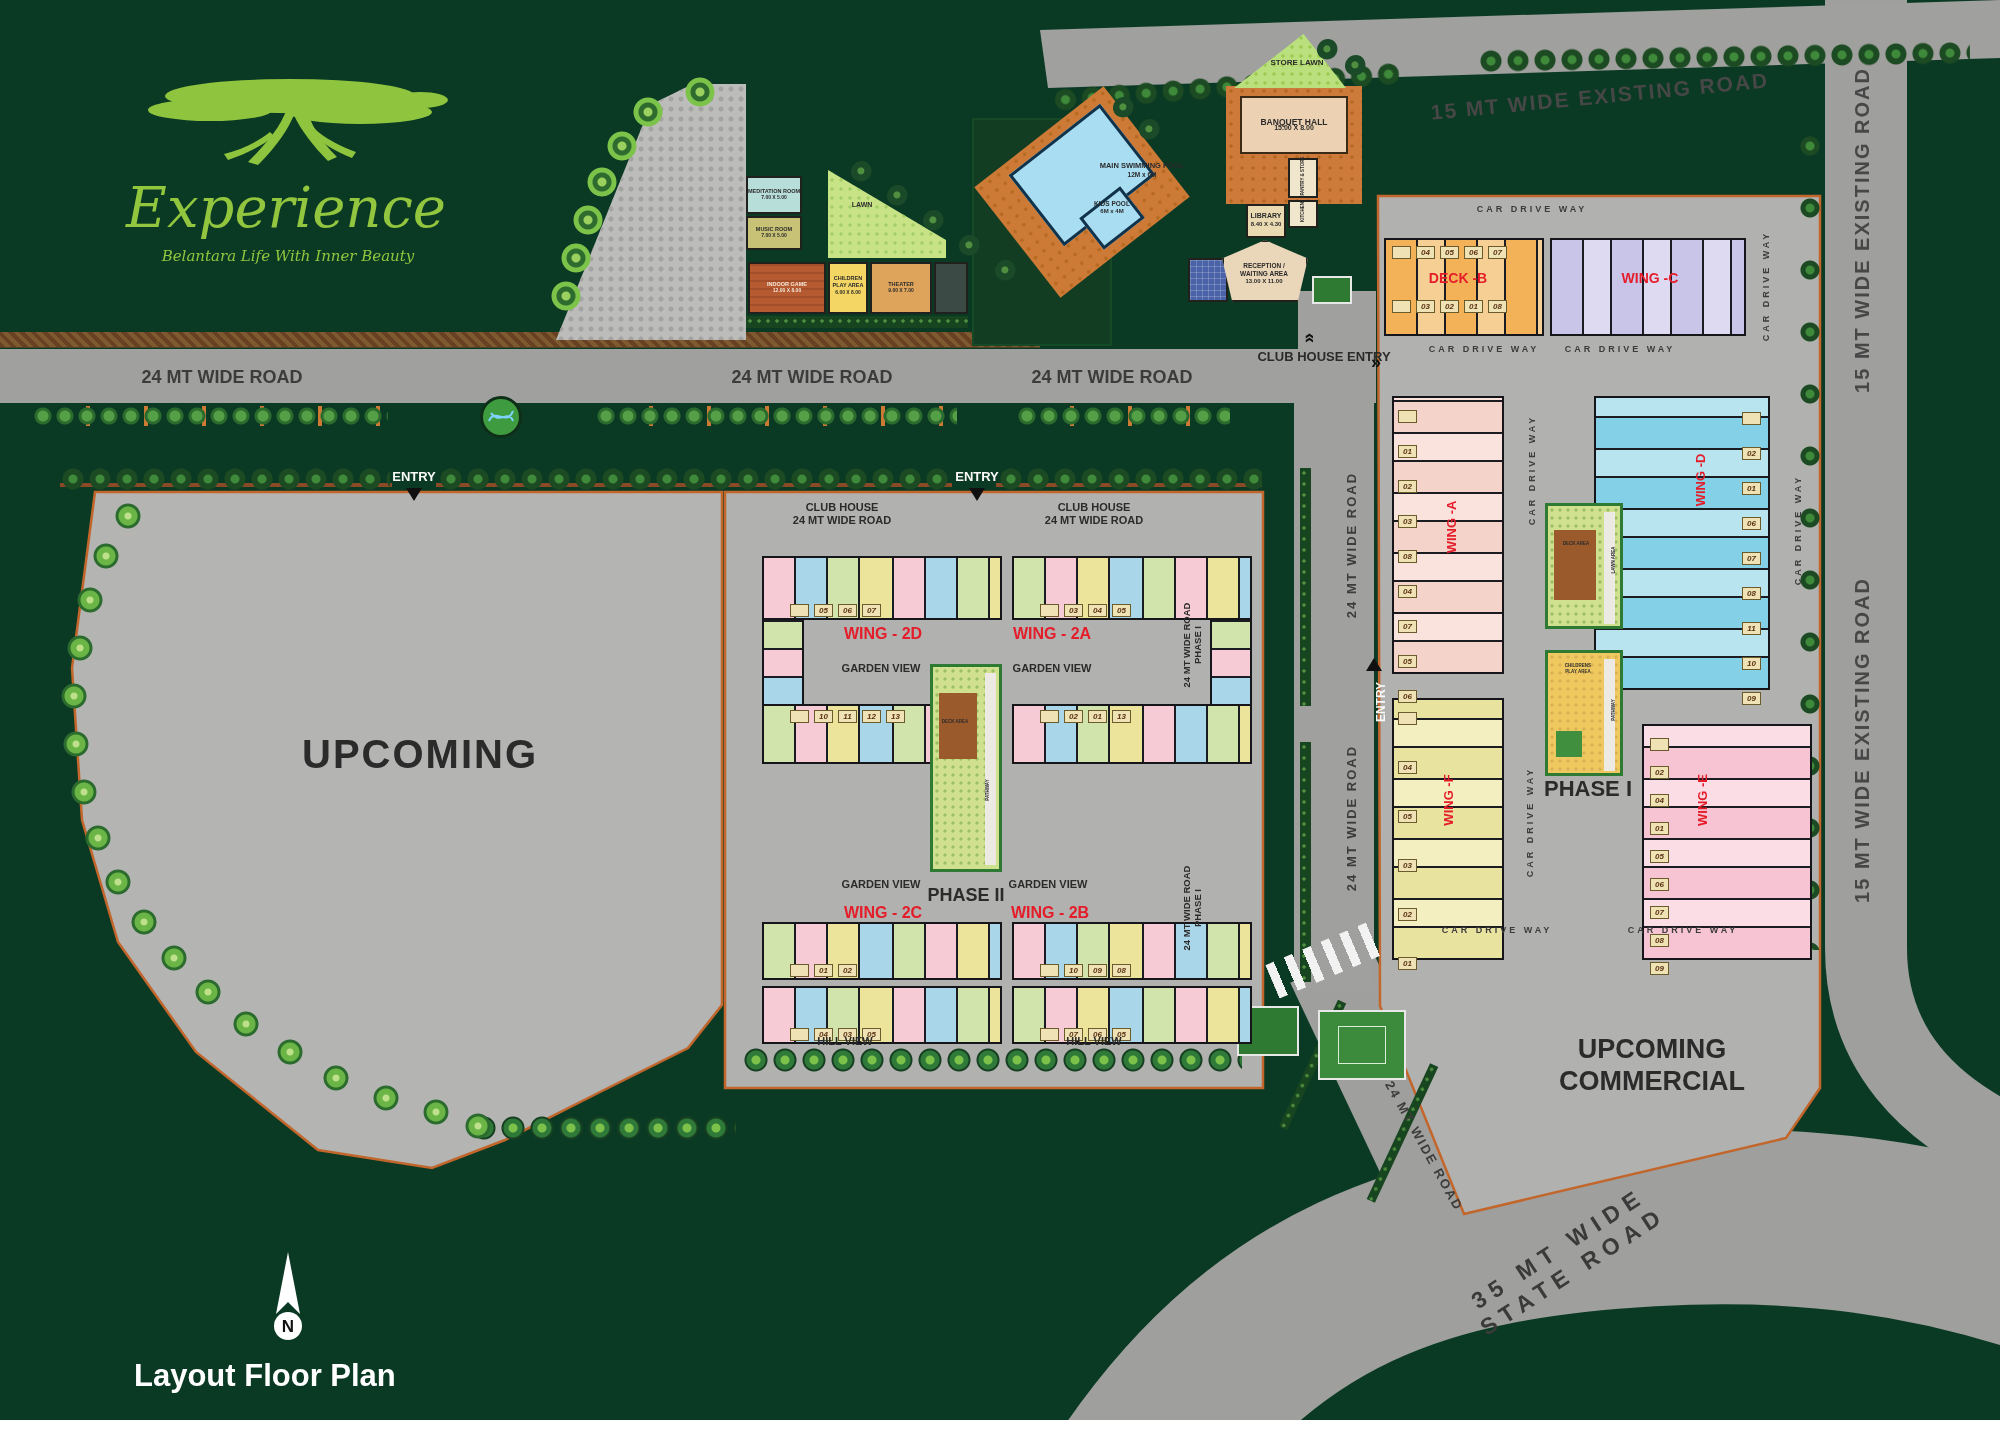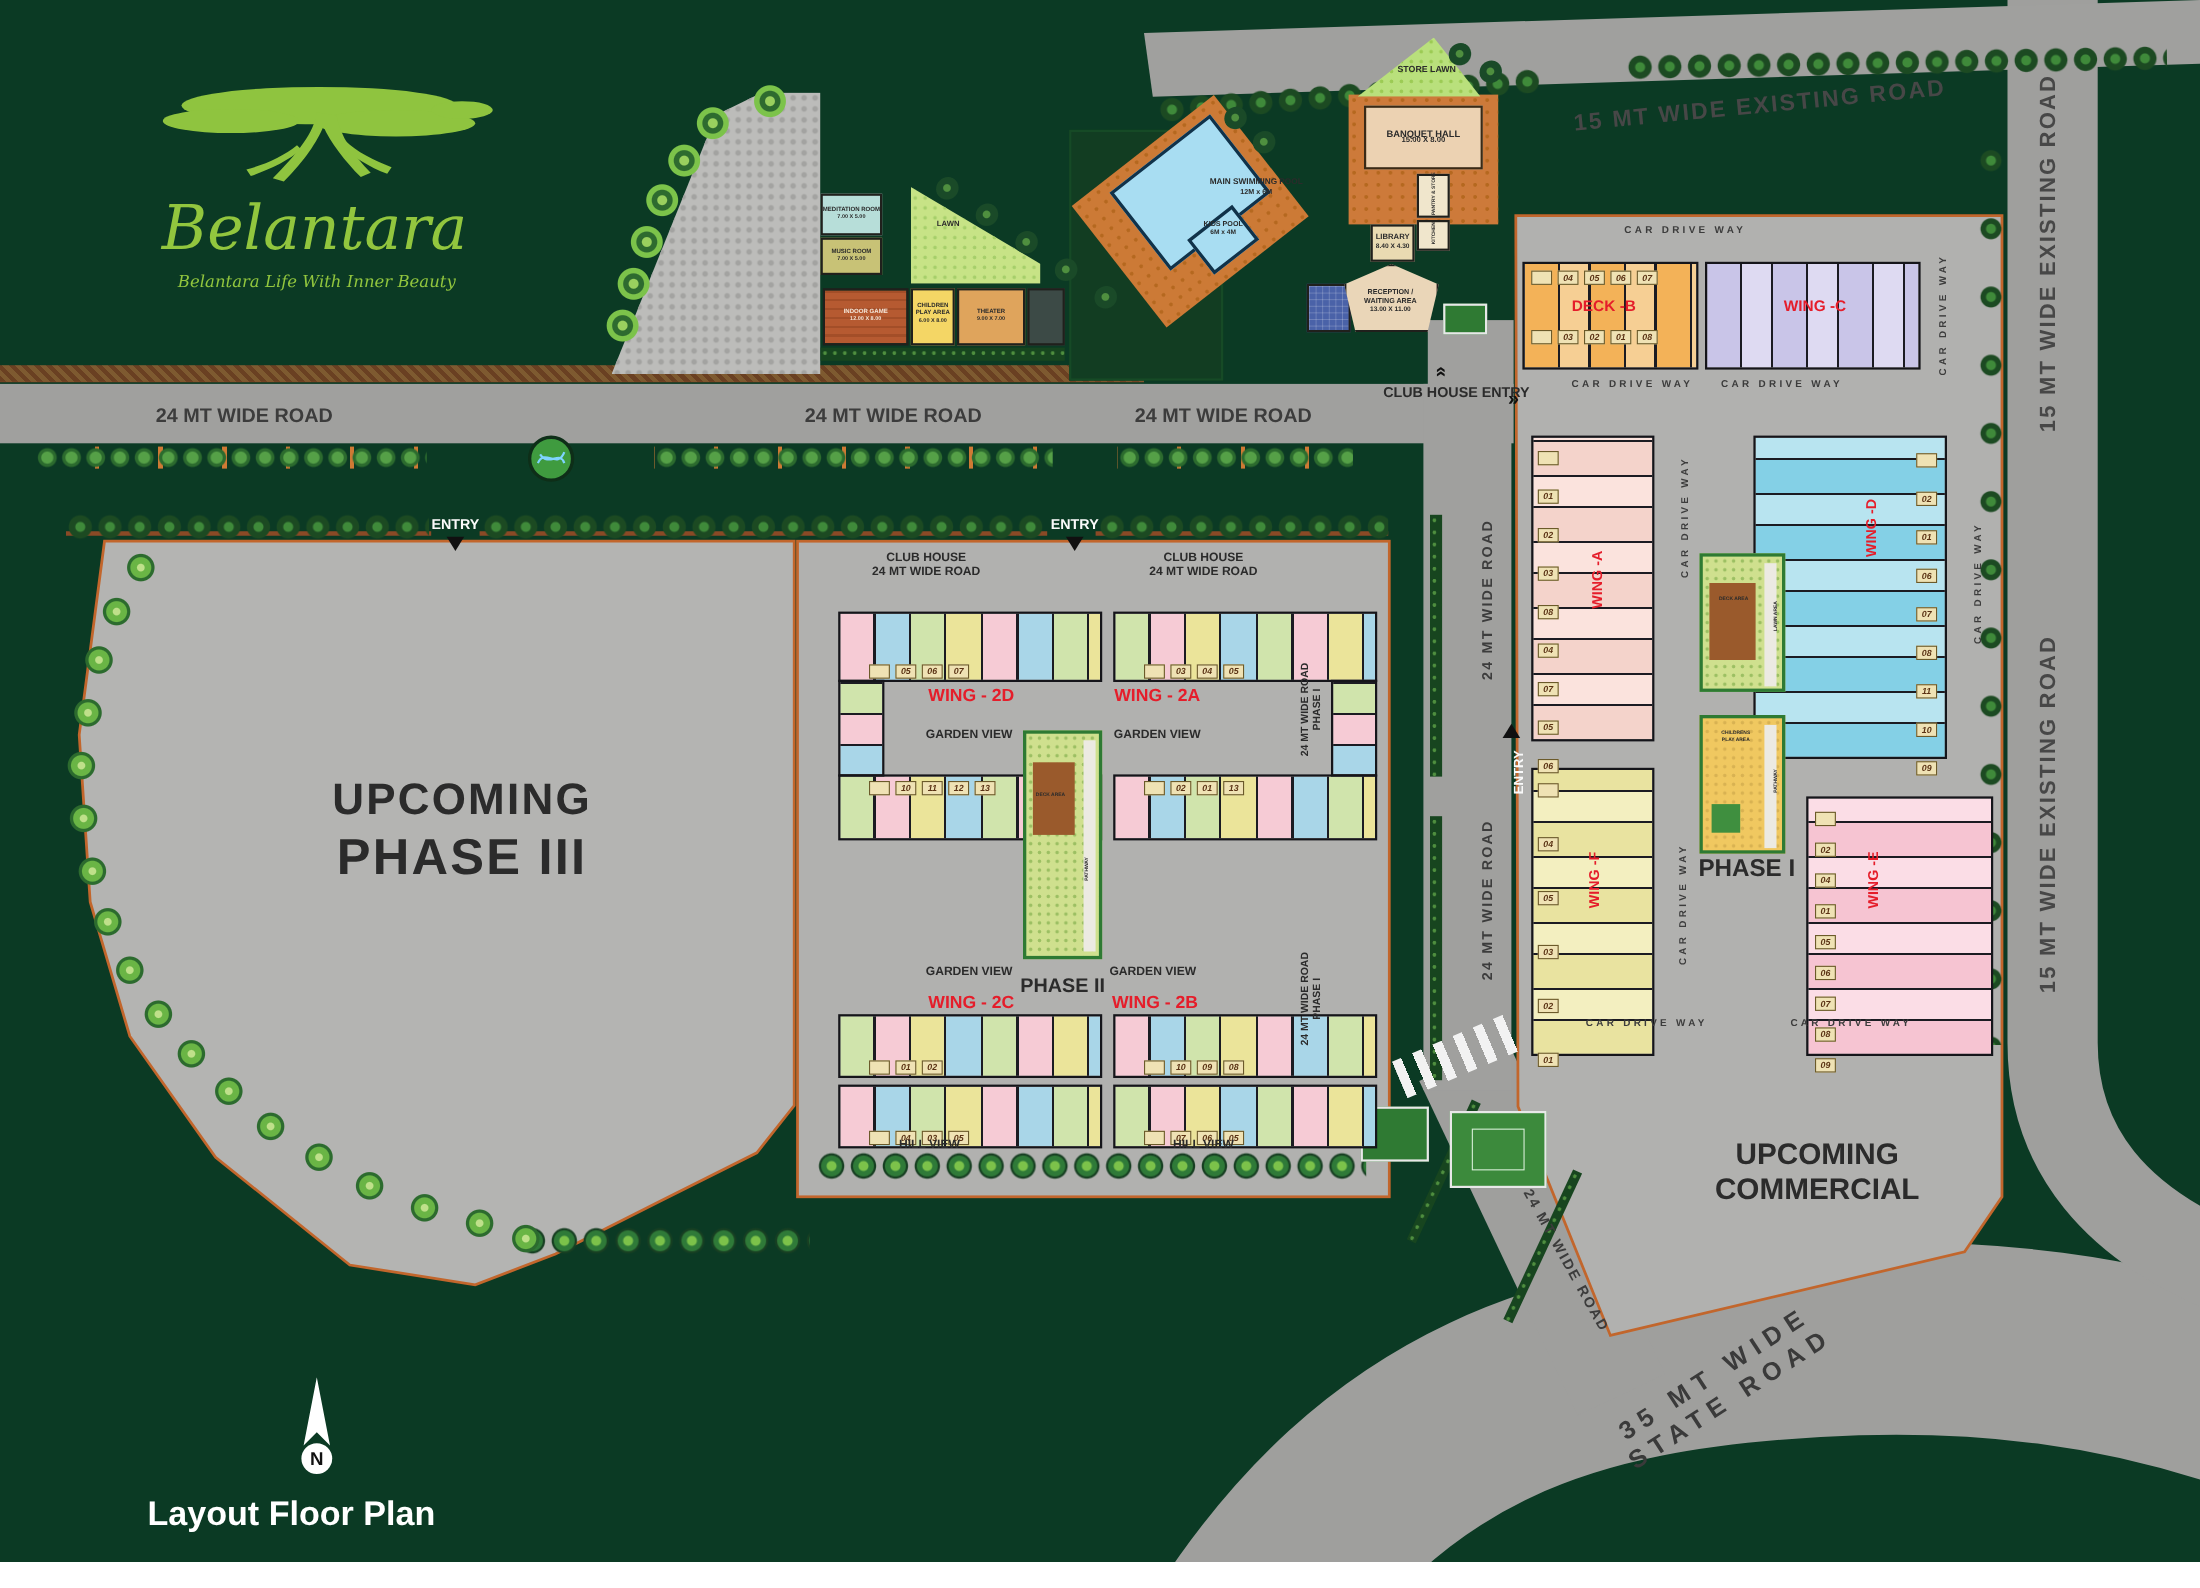--- a/index.html
+++ b/index.html
@@ -73,21 +73,21 @@
     <g fill="#8fc43f">
       <ellipse cx="170" cy="34" rx="125" ry="17"></ellipse>
       <ellipse cx="90" cy="48" rx="62" ry="11"></ellipse>
       <ellipse cx="240" cy="50" rx="72" ry="12"></ellipse>
       <ellipse cx="300" cy="38" rx="28" ry="8"></ellipse>
       <path d="M168,40 C166,58 150,78 128,100 l10,3 c20,-20 30,-36 36,-50 c6,14 20,32 34,46 l9,-4 c-16,-16 -28,-34 -31,-52 z"></path>
       <path d="M150,70 C138,80 120,88 104,92 l4,6 c18,-6 34,-14 46,-24 z"></path>
       <path d="M190,70 c10,10 26,20 42,26 l4,-6 c-16,-6 -32,-14 -42,-24 z"></path>
     </g>
   </svg>
-  <div class="lbl serif grn" style="left:286px;top:208px;font-size:56px">Belantara</div>
+  <div class="lbl serif grn" style="left:286px;top:208px;font-size:56px">Experience</div>
   <div class="lbl serif grn" style="left:288px;top:257px;font-size:15px">Belantara Life With Inner Beauty</div>
 
   <div class="lbl" style="left:1600px;top:97px;font-size:21px;letter-spacing:2px;--r:-5.5deg;color:#474747">15 MT WIDE EXISTING ROAD</div>
   <div class="lbl" style="left:1863px;top:230px;font-size:20px;letter-spacing:2px;--r:-90deg;color:#474747">15 MT WIDE EXISTING ROAD</div>
   <div class="lbl" style="left:1863px;top:740px;font-size:20px;letter-spacing:2px;--r:-90deg;color:#474747">15 MT WIDE EXISTING ROAD</div>
   <div class="lbl" style="left:222px;top:378px;font-size:18px">24 MT WIDE  ROAD</div>
   <div class="lbl" style="left:812px;top:378px;font-size:18px">24 MT WIDE  ROAD</div>
   <div class="lbl" style="left:1112px;top:378px;font-size:18px">24 MT WIDE  ROAD</div>
   <div class="lbl" style="left:1352px;top:545px;font-size:13px;letter-spacing:2px;--r:-90deg">24 MT WIDE ROAD</div>
   <div class="lbl" style="left:1352px;top:818px;font-size:13px;letter-spacing:2px;--r:-90deg">24 MT WIDE ROAD</div>
@@ -111,21 +111,20 @@
   <div class="lbl" style="left:1620px;top:349px;font-size:9px;letter-spacing:3px">CAR DRIVE WAY</div>
   <div class="lbl" style="left:1766px;top:286px;font-size:9px;letter-spacing:3px;--r:-90deg">CAR DRIVE WAY</div>
   <div class="lbl" style="left:1532px;top:470px;font-size:9px;letter-spacing:3px;--r:-90deg">CAR DRIVE WAY</div>
   <div class="lbl" style="left:1530px;top:822px;font-size:9px;letter-spacing:3px;--r:-90deg">CAR DRIVE WAY</div>
   <div class="lbl" style="left:1798px;top:530px;font-size:9px;letter-spacing:3px;--r:-90deg">CAR DRIVE WAY</div>
   <div class="lbl" style="left:1497px;top:930px;font-size:9px;letter-spacing:3px">CAR DRIVE WAY</div>
   <div class="lbl" style="left:1683px;top:930px;font-size:9px;letter-spacing:3px">CAR DRIVE WAY</div>
 
   <div class="lbl blk" style="left:420px;top:755px">
     <span style="display:block;font-size:40px;letter-spacing:2px">UPCOMING</span>
-    <span style="display:block;font-size:46px;letter-spacing:2px">PHASE III</span>
   </div>
   <div class="lbl blk" style="left:1652px;top:1066px">
     <span style="display:block;font-size:27px">UPCOMING</span>
     <span style="display:block;font-size:27px">COMMERCIAL</span>
   </div>
   <div class="lbl blk" style="left:966px;top:896px;font-size:18px">PHASE II</div>
   <div class="lbl blk" style="left:1588px;top:789px;font-size:22px">PHASE I</div>
 
   <div class="plaza" style="left:556px;top:84px;width:190px;height:256px;clip-path:polygon(72% 0,100% 0,100% 100%,0 100%,50% 8%)"></div>
   <div class="room" style="left:746px;top:176px;width:56px;height:38px;background:#b7ded9"></div>

